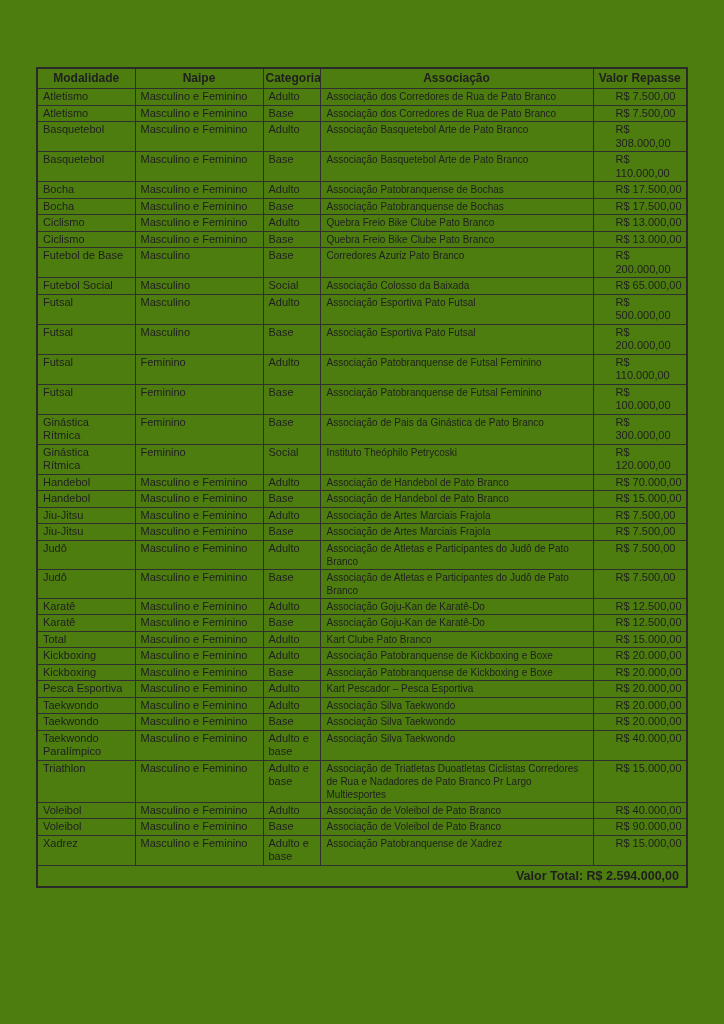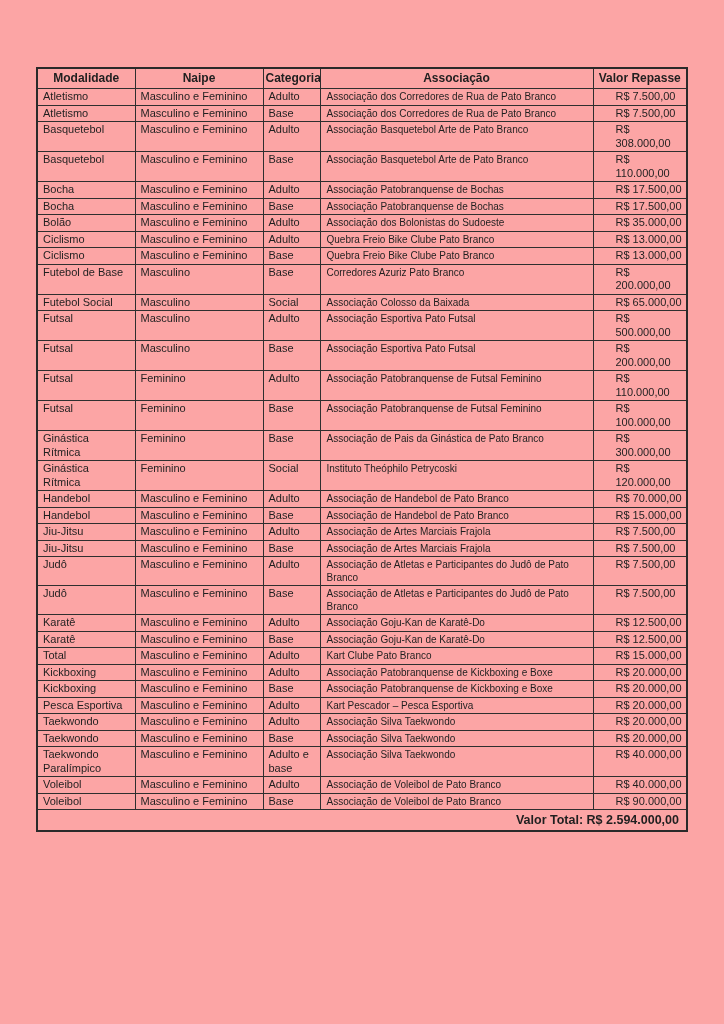--- a/index.html
+++ b/index.html
@@ -11,21 +11,21 @@
     width: 724px;
     height: 1024px;
     position: relative;
     font-family: "Liberation Sans", sans-serif;
     color: #1f1f1f;
     overflow: hidden;
   }
   .page {
     position: absolute;
     inset: 0;
-    background: #fca5a5;
+    background: #4d7c0f;
   }
   table.repasse {
     position: absolute;
     left: 36px;
     top: 67px;
     width: 650px;
     border-collapse: collapse;
     table-layout: fixed;
     border: 2px solid #2a2a2a;
   }
@@ -127,27 +127,20 @@
           <td class="c4">R$ 17.500,00</td>
         </tr>
         <tr>
           <td class="c0">Bocha</td>
           <td class="c1">Masculino e Feminino</td>
           <td class="c2">Base</td>
           <td class="c3">Associação Patobranquense de Bochas</td>
           <td class="c4">R$ 17.500,00</td>
         </tr>
         <tr>
-          <td class="c0">Bolão</td>
-          <td class="c1">Masculino e Feminino</td>
-          <td class="c2">Adulto</td>
-          <td class="c3">Associação dos Bolonistas do Sudoeste</td>
-          <td class="c4">R$ 35.000,00</td>
-        </tr>
-        <tr>
           <td class="c0">Ciclismo</td>
           <td class="c1">Masculino e Feminino</td>
           <td class="c2">Adulto</td>
           <td class="c3">Quebra Freio Bike Clube Pato Branco</td>
           <td class="c4">R$ 13.000,00</td>
         </tr>
         <tr>
           <td class="c0">Ciclismo</td>
           <td class="c1">Masculino e Feminino</td>
           <td class="c2">Base</td>
@@ -313,32 +306,48 @@
         <tr>
           <td class="c0">Taekwondo
 Paralímpico</td>
           <td class="c1">Masculino e Feminino</td>
           <td class="c2">Adulto e
 base</td>
           <td class="c3">Associação Silva Taekwondo</td>
           <td class="c4">R$ 40.000,00</td>
         </tr>
         <tr>
+          <td class="c0">Triathlon</td>
+          <td class="c1">Masculino e Feminino</td>
+          <td class="c2">Adulto e
+base</td>
+          <td class="c3">Associação de Triatletas Duoatletas Ciclistas Corredores de Rua e Nadadores de Pato Branco Pr Largo Multiesportes</td>
+          <td class="c4">R$ 15.000,00</td>
+        </tr>
+        <tr>
           <td class="c0">Voleibol</td>
           <td class="c1">Masculino e Feminino</td>
           <td class="c2">Adulto</td>
           <td class="c3">Associação de Voleibol de Pato Branco</td>
           <td class="c4">R$ 40.000,00</td>
         </tr>
         <tr>
           <td class="c0">Voleibol</td>
           <td class="c1">Masculino e Feminino</td>
           <td class="c2">Base</td>
           <td class="c3">Associação de Voleibol de Pato Branco</td>
           <td class="c4">R$ 90.000,00</td>
+        </tr>
+        <tr>
+          <td class="c0">Xadrez</td>
+          <td class="c1">Masculino e Feminino</td>
+          <td class="c2">Adulto e
+base</td>
+          <td class="c3">Associação Patobranquense de Xadrez</td>
+          <td class="c4">R$ 15.000,00</td>
         </tr>
       </tbody>
     <tfoot>
       <tr>
         <td class="total-cell" colspan="5">Valor Total: R$ 2.594.000,00</td>
       </tr>
     </tfoot>
   </table>
 </div>
 

